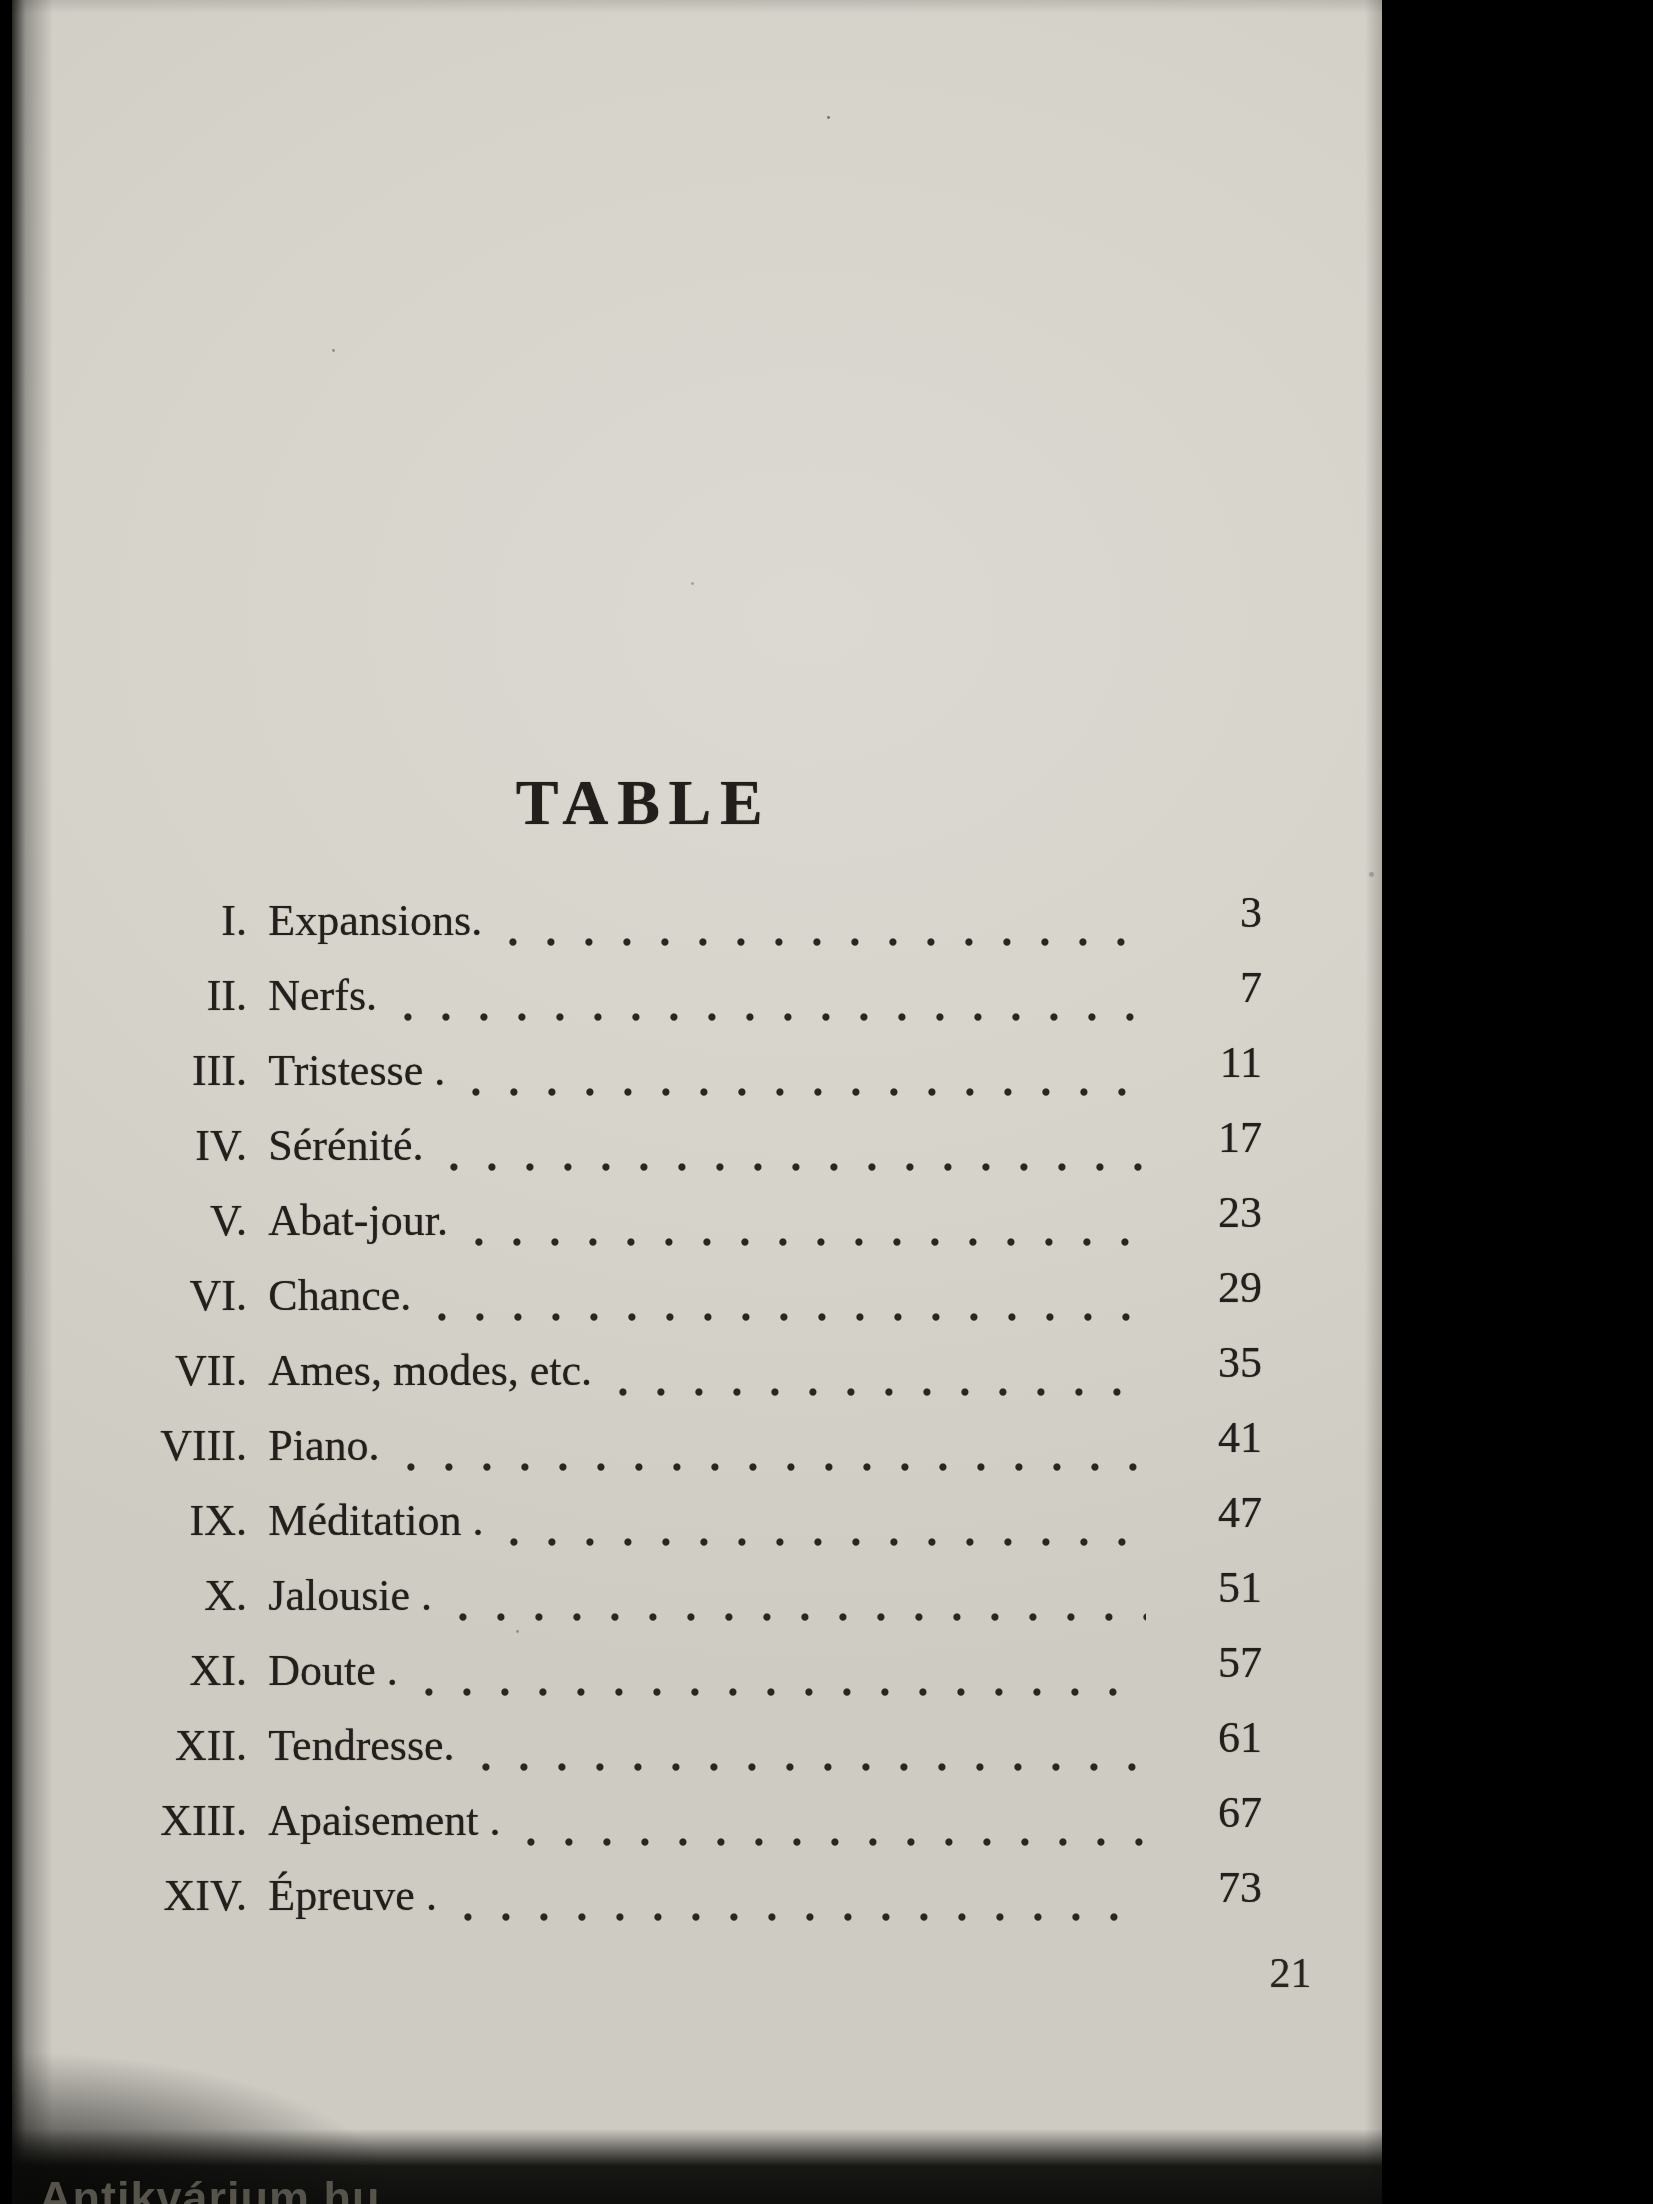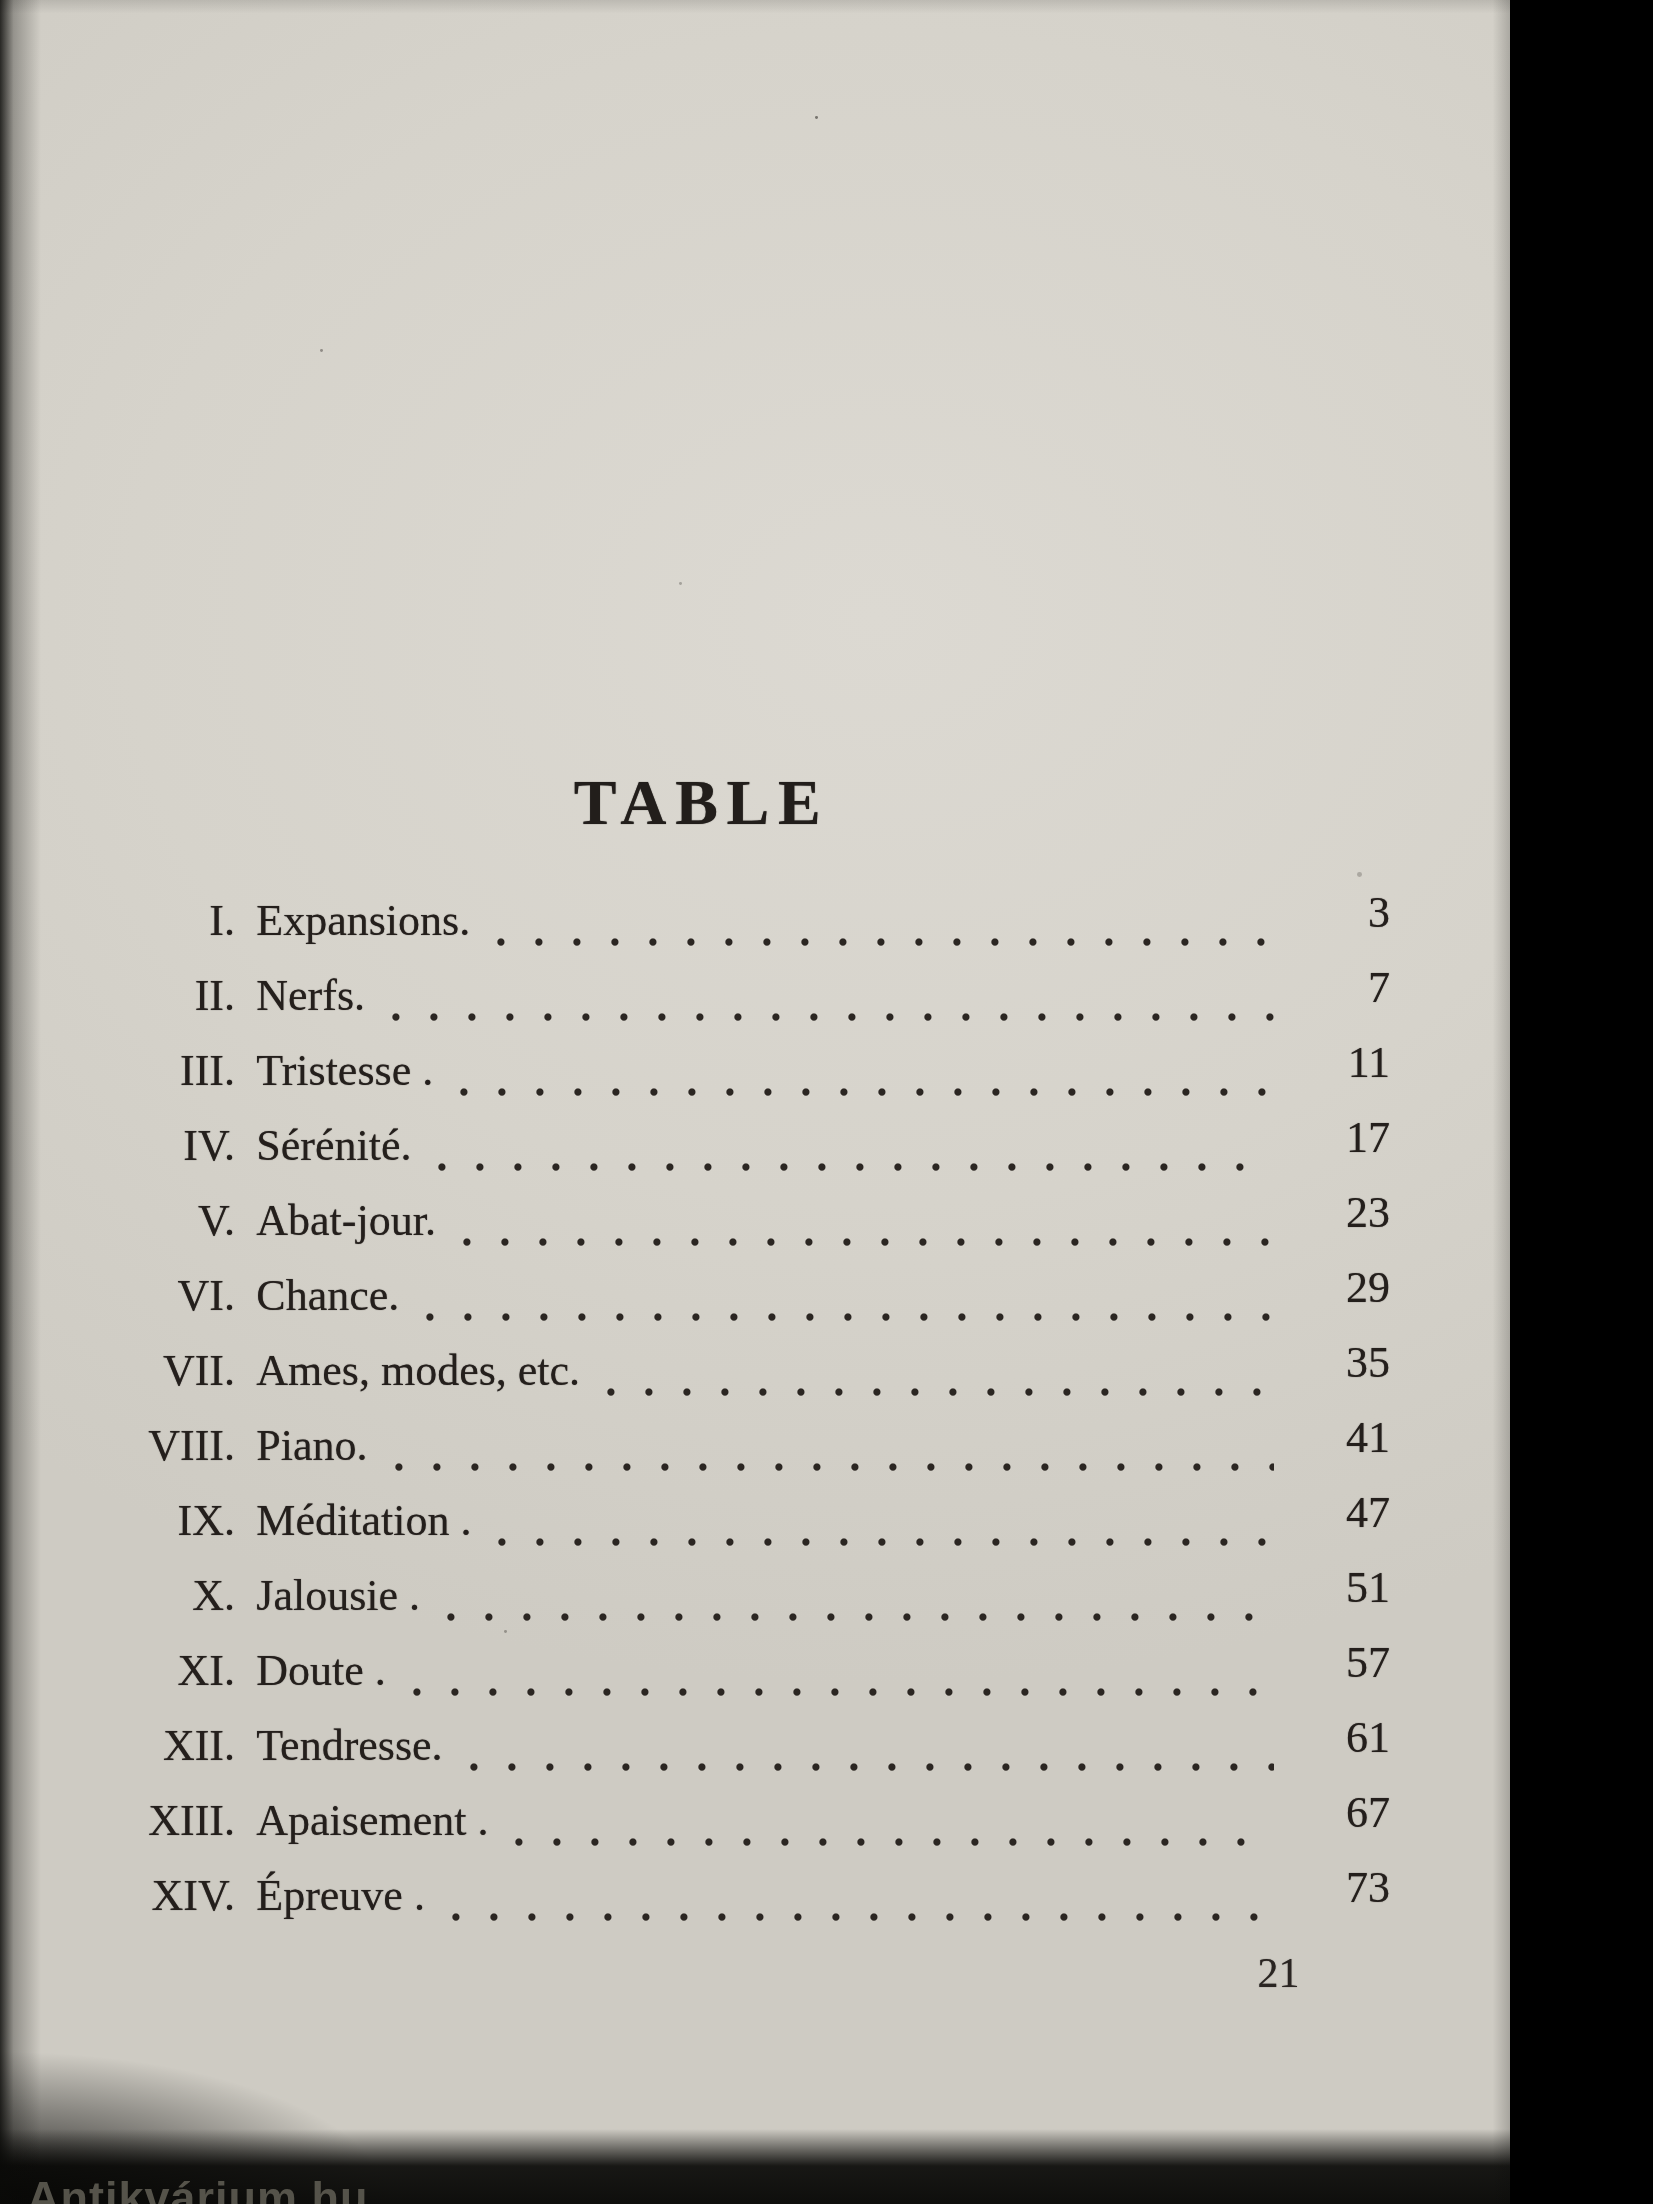--- a/index.html
+++ b/index.html
@@ -2,27 +2,28 @@
 <html><head>
 <meta charset="utf-8">
 <style>
   html, body {
     margin: 0;
     padding: 0;
     background: #000;
   }
   .scan {
     position: relative;
-    width: 1510px;
+    width: 1370px;
     height: 2205px;
     overflow: hidden;
     font-family: "Liberation Serif", "DejaVu Serif", serif;
     background:
       radial-gradient(ellipse 1359px 1067px at 58% 28%, #dcd9d2 0%, #d6d3cb 55%, #cecbc3 100%);
     color: #262220;
+    margin-left: 12px;
   }
   
   .vignette {
     position: absolute;
     inset: 0;
     pointer-events: none;
     background:
       linear-gradient(90deg, rgba(10,10,8,0.85) 0px, rgba(10,10,8,0.30) 13.6px, rgba(10,10,8,0.0) 41px),
       linear-gradient(270deg, rgba(10,10,8,0.20) 0px, rgba(10,10,8,0.0) 17.5px),
       linear-gradient(0deg, rgba(8,8,6,0.97) 0px, rgba(8,8,6,0.92) 39px, rgba(8,8,6,0.0) 76px),

